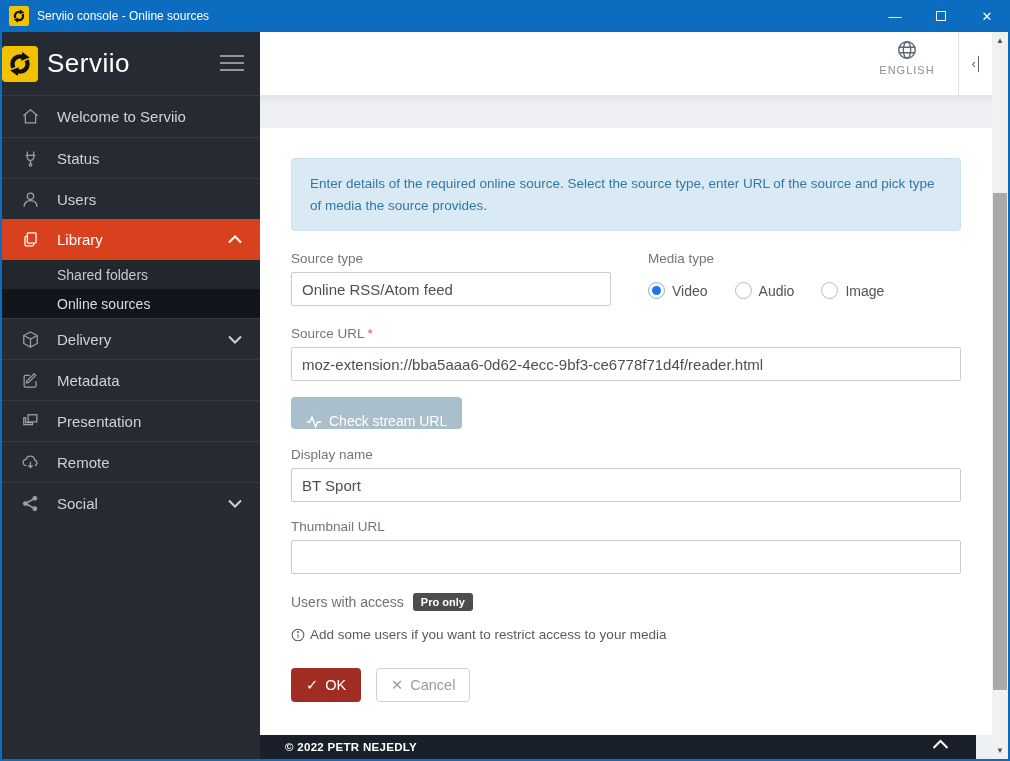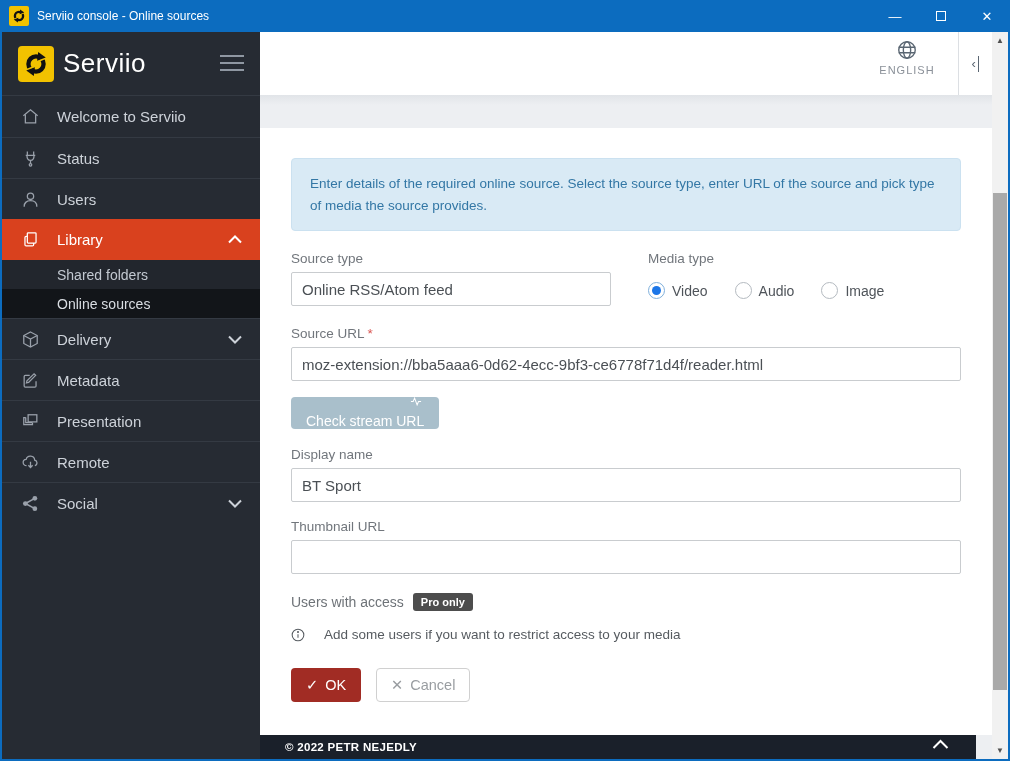--- a/index.html
+++ b/index.html
@@ -14,21 +14,21 @@
   .win-btn { width:46px; height:32px; display:flex; align-items:center; justify-content:center; color:#fff; font-size:13px; cursor:default; }
   .win-btn.max span { display:block; width:10px; height:10px; border:1px solid #fff; }
 
   
   .border-left { position:absolute; left:0; top:32px; bottom:0; width:2px; background:#0c6cbf; }
   .border-right { position:absolute; right:0; top:32px; bottom:0; width:2px; background:#0c6cbf; }
   .border-bottom { position:absolute; left:0; right:0; bottom:0; height:2px; background:#0c6cbf; }
 
   
   .sidebar { position:absolute; left:2px; top:32px; bottom:2px; width:258px; background:#262b33; }
-  .brand-row { height:63px; display:flex; align-items:center; padding-left:16px; position:relative; }
+  .brand-row { height:63px; display:flex; align-items:center; position:relative; }
   .brand-logo { width:36px; height:36px; background:#f2c200; border-radius:4px; display:flex; align-items:center; justify-content:center; }
   .brand-name { color:#fff; font-size:26px; margin-left:9px; letter-spacing:0.5px; }
   .hamburger { position:absolute; right:16px; top:21px; width:24px; height:20px; display:flex; flex-direction:column; justify-content:space-between; padding:2px 0; cursor:pointer; }
   .hamburger i { display:block; height:2px; background:#8f97a2; }
 
   .nav { border-top:1px solid #343a43; }
   .nav-item { height:41px; display:flex; align-items:center; position:relative; color:#cdd2d9; font-size:15px; cursor:pointer; }
   .nav-item + .nav-item, .nav-item.after-sub { border-top:1px solid #343a43; }
   .nav-item .nav-icon { width:20px; margin-left:18px; margin-right:17px; color:#9aa1ab; display:flex; align-items:center; justify-content:center; }
   .nav-item.active-red { background:#d9411e; color:#fff; border-top:none; }
@@ -59,25 +59,25 @@
   .text-input { display:block; width:100%; height:34px; margin-top:6px; border:1px solid #c9cccf; border-radius:2px; padding:0 10px; font-size:15px; color:#4b5055; font-family:"Liberation Sans", sans-serif; background:#fff; }
 
   .radio-row { display:flex; align-items:center; margin-top:16px; gap:27px; }
   .radio-opt { display:flex; align-items:center; gap:7px; font-size:14px; color:#4f545a; cursor:pointer; }
   .radio-circ { width:17px; height:17px; border-radius:50%; border:1px solid #b4bac0; background:#fff; display:flex; align-items:center; justify-content:center; }
   .radio-opt.selected .radio-circ { border-color:#7fb0dc; }
   .radio-opt.selected .radio-circ i { display:block; width:9px; height:9px; border-radius:50%; background:#1b76e8; }
 
   .block-label { margin-top:20px; }
   .full-input { width:670px; }
-  .check-btn { margin-top:16px; height:32px; background:#a9bfcb; border:none; border-radius:4px; color:#fff; font-size:14px; padding:0 15px; display:flex; align-items:flex-end; gap:7px; font-family:"Liberation Sans", sans-serif; cursor:default;flex-direction:column; }
+  .check-btn { margin-top:16px; height:32px; background:#a9bfcb; border:none; border-radius:4px; color:#fff; font-size:14px; padding:0 15px; display:flex; align-items:flex-end; gap:7px; font-family:"Liberation Sans", sans-serif; cursor:default; }
 
   .users-row { margin-top:19px; display:flex; align-items:center; gap:9px; }
   .badge { background:#4d4d4d; color:#fff; font-size:11px; font-weight:bold; padding:3px 8px; border-radius:3px; }
-  .hint-row { margin-top:16px; display:flex; align-items:center; gap:19px; font-size:13.5px; color:#565b60; }
+  .hint-row { margin-top:16px; display:flex; align-items:center; gap:5px; font-size:13.5px; color:#565b60; }
 
   .btn-row { margin-top:26px; display:flex; gap:15px; }
   .ok-btn { height:34px; background:#a12c24; color:#fff; border:none; border-radius:4px; font-size:14.5px; padding:0 15px; display:flex; align-items:center; gap:7px; font-family:"Liberation Sans", sans-serif; cursor:pointer; }
   .cancel-btn { height:34px; background:#fff; color:#999da1; border:1px solid #d0d0d0; border-radius:4px; font-size:14.5px; padding:0 14px; display:flex; align-items:center; gap:7px; font-family:"Liberation Sans", sans-serif; cursor:pointer; }
 
   .c-footer { position:absolute; left:0; right:16px; bottom:0; height:24px; background:#1a202a; display:flex; align-items:center; }
   .copyright { color:#fff; font-size:11.5px; font-weight:bold; letter-spacing:0.3px; margin-left:25px; }
   .footer-chev { position:absolute; right:27px; top:4px; color:#fff; cursor:pointer; }
 
   

